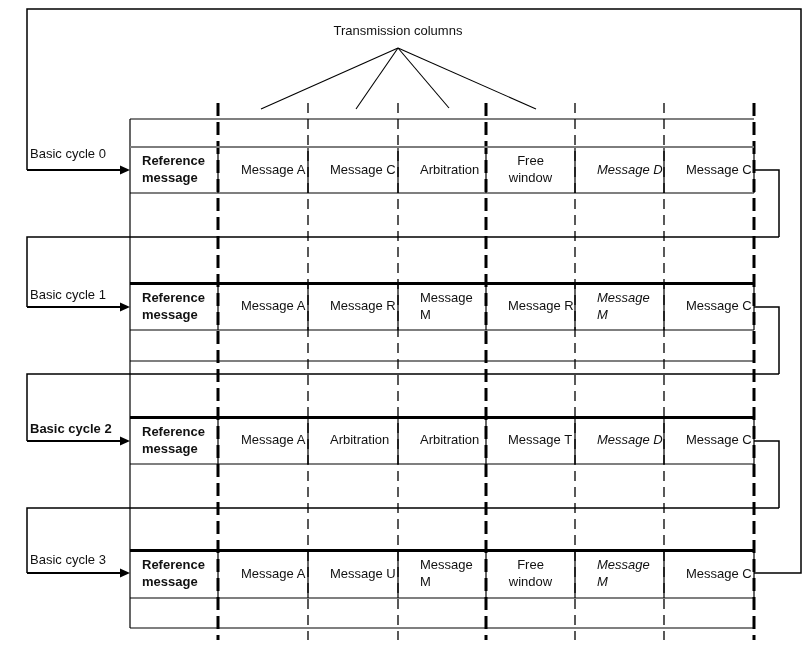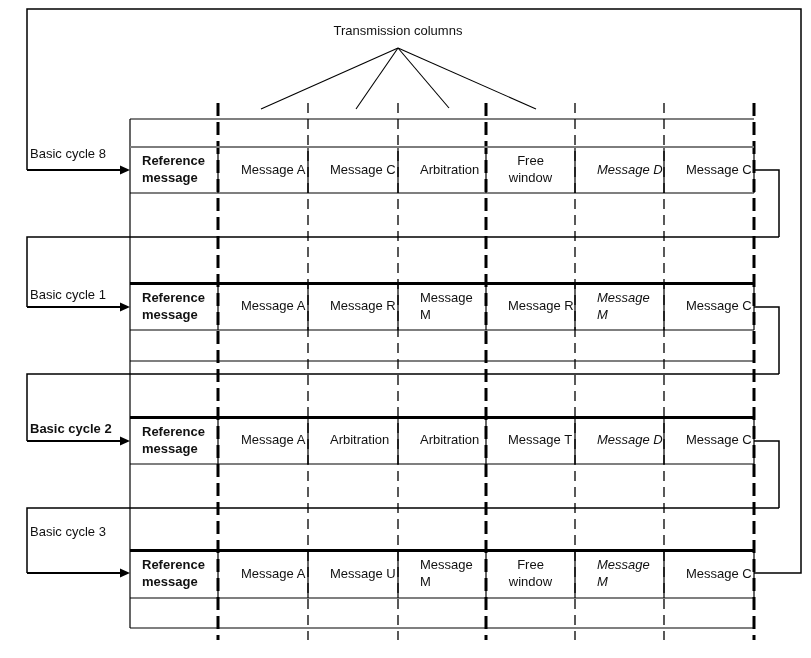--- a/index.html
+++ b/index.html
@@ -9,21 +9,21 @@
     background:#ffffff;
     font-family:"Liberation Sans","DejaVu Sans",sans-serif;
     color:#111111;
     overflow:hidden;
     margin-left:8px;
   }
   .stage svg{position:absolute;left:0;top:0;}
   .txt{position:absolute;font-size:13px;line-height:1.25;color:#111111;}
   .title{left:300px;top:23px;width:180px;text-align:center;}
   .cycle-label{left:22px;width:100px;height:16px;line-height:16px;white-space:nowrap;}
-  .cl0{top:146px;} .cl1{top:287px;} .cl2{top:421px;font-weight:bold;} .cl3{top:524px;}
+  .cl0{top:146px;} .cl1{top:287px;} .cl2{top:421px;font-weight:bold;} .cl3{top:552px;}
   .cell{
     position:absolute;display:flex;align-items:center;
     font-size:13px;line-height:1.3;white-space:pre-line;
     padding-left:21px;box-sizing:border-box;
   }
   .cell.ref{padding-left:11px;}
   .cell.center{justify-content:center;padding-left:0;text-align:center;}
   .r0{top:148px;height:44px;} .r1{top:284px;height:45px;}
   .r2{top:418px;height:45px;} .r3{top:551px;height:46px;}
   .c0{left:123px;width:86px;font-weight:bold;} .c1{left:212px;width:87px;}
@@ -108,21 +108,21 @@
     <g stroke="#000000" stroke-width="1.1">
       <line x1="390" y1="48" x2="253" y2="109"></line>
       <line x1="390" y1="48" x2="348" y2="109"></line>
       <line x1="390" y1="48" x2="441" y2="108"></line>
       <line x1="390" y1="48" x2="528" y2="109"></line>
     </g>
   </svg>
 
   <div class="txt title">Transmission columns</div>
 
-  <div class="txt cycle-label cl0">Basic cycle 8</div>
+  <div class="txt cycle-label cl0">Basic cycle 0</div>
   <div class="txt cycle-label cl1">Basic cycle 1</div>
   <div class="txt cycle-label cl2">Basic cycle 2</div>
   <div class="txt cycle-label cl3">Basic cycle 3</div>
 
   <div class="cell ref r0 c0">Reference
 message</div>
   <div class="cell r0 c1">Message A</div>
   <div class="cell r0 c2">Message C</div>
   <div class="cell r0 c3">Arbitration</div>
   <div class="cell center r0 c4">Free

